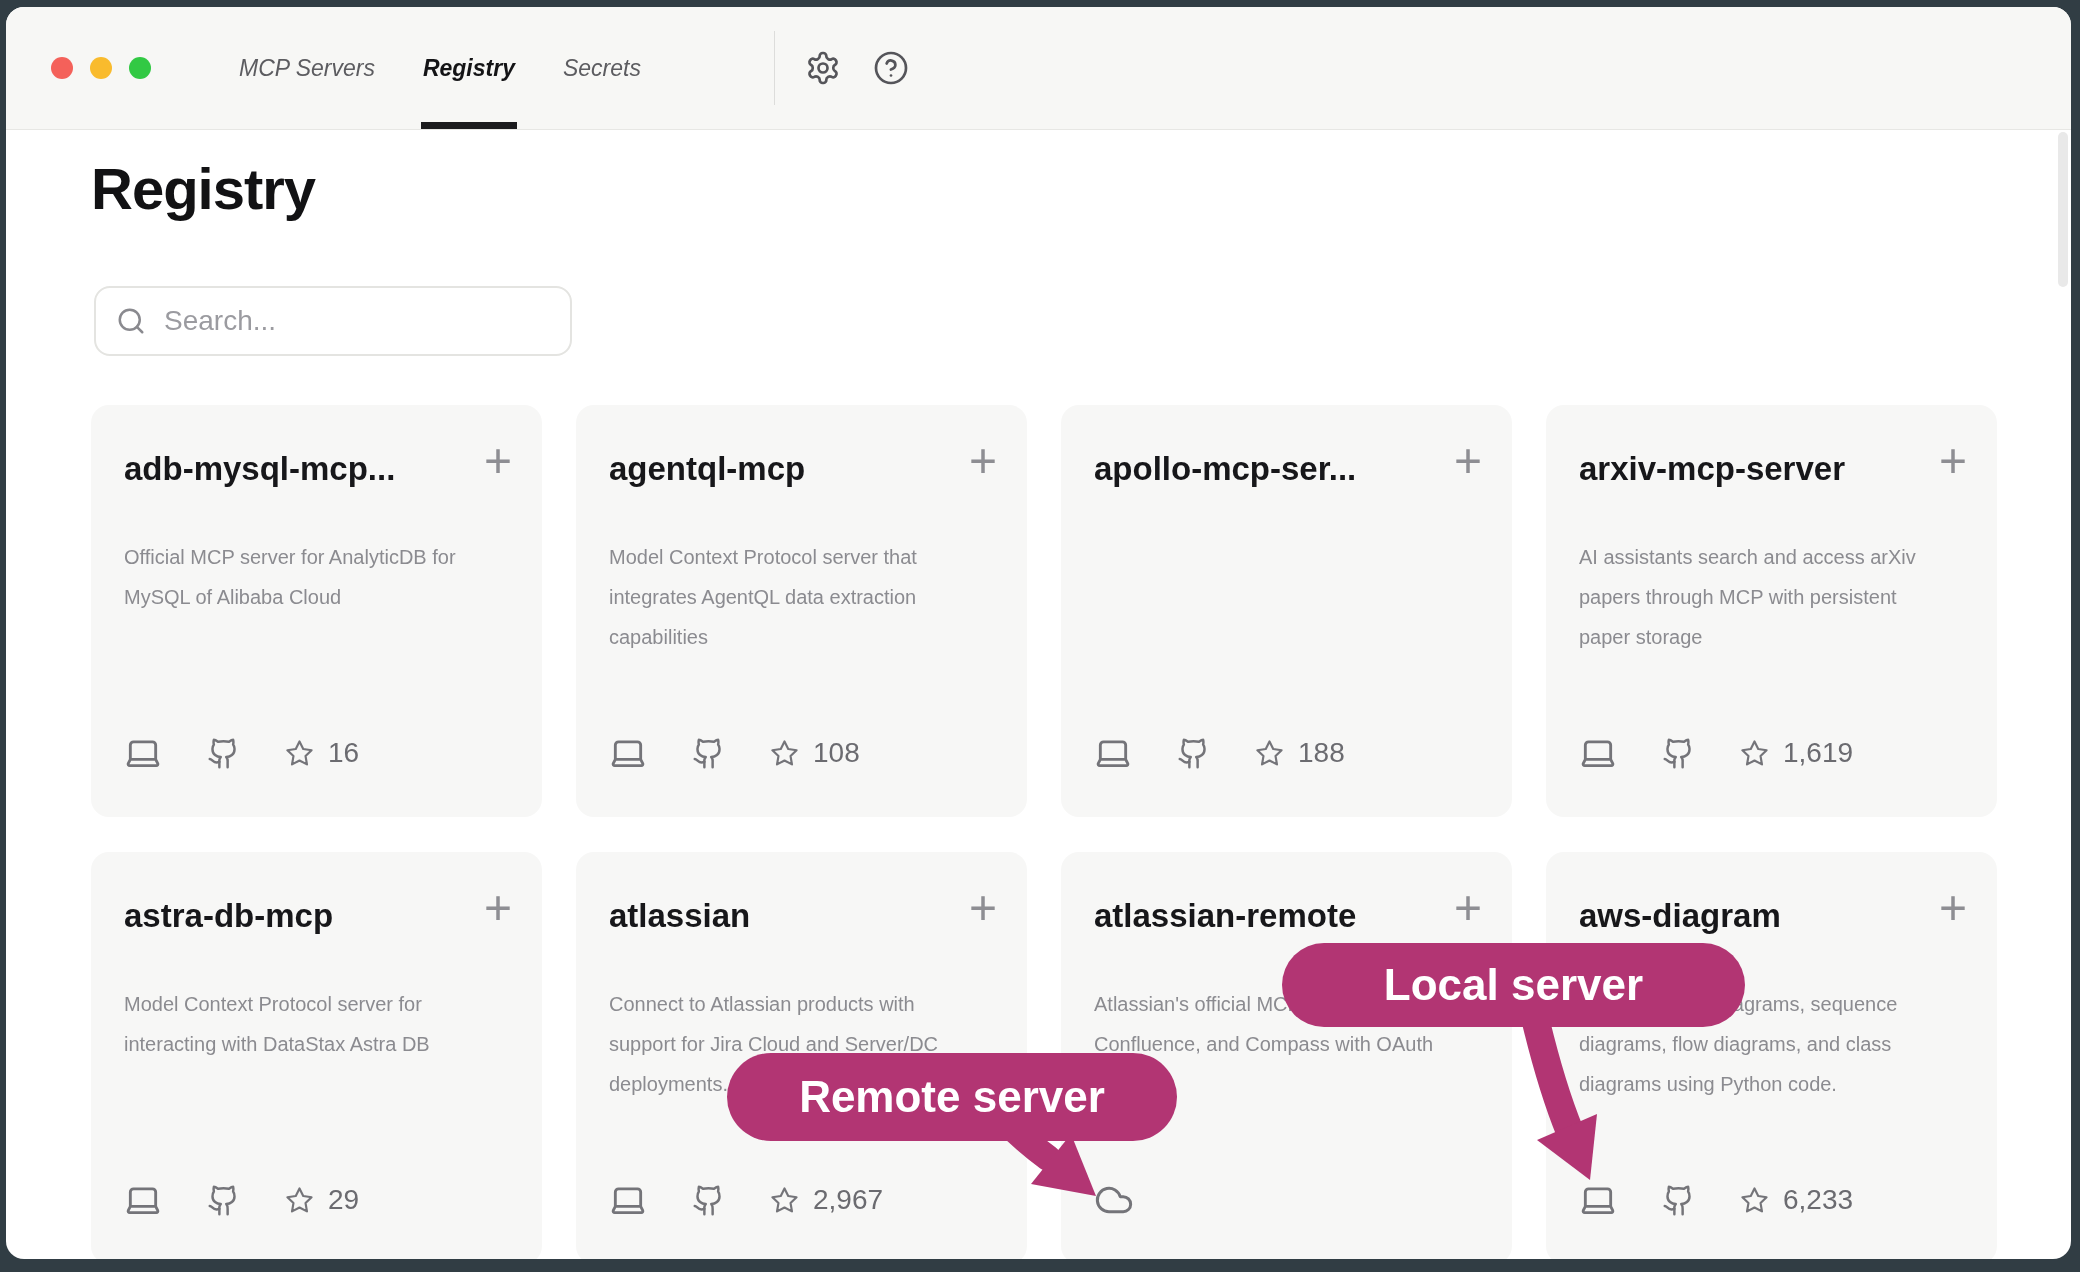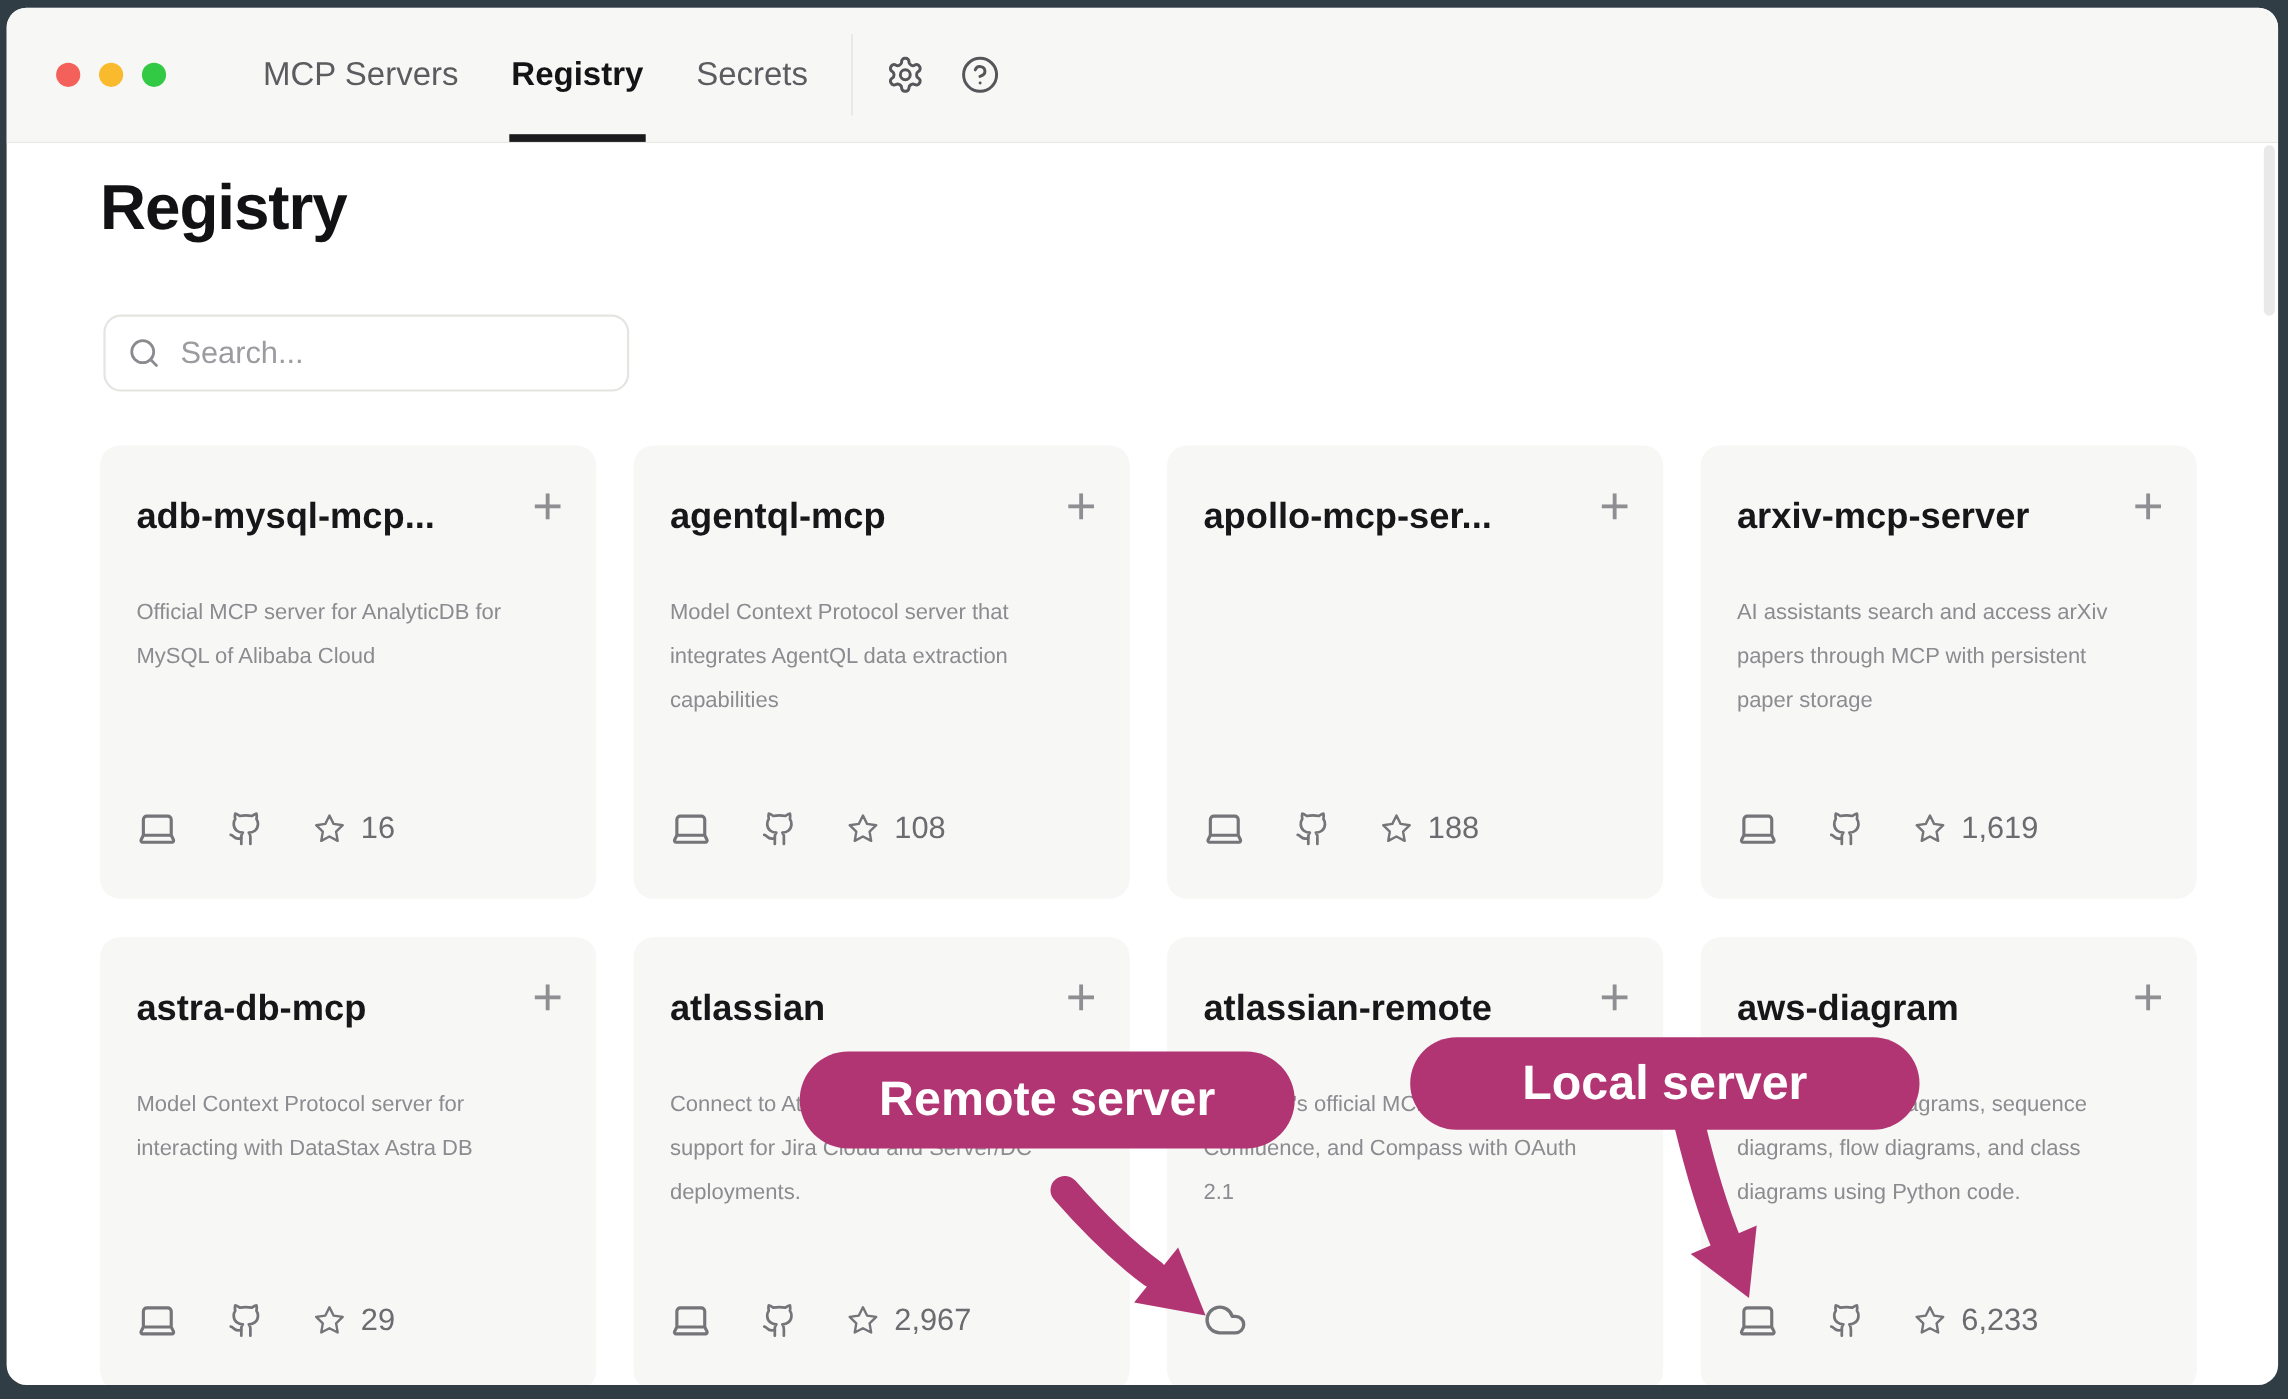--- a/index.html
+++ b/index.html
@@ -8,23 +8,23 @@
 
   
   .window{position:absolute;left:6px;top:7px;width:2065px;height:1252px;background:#ffffff;
           border-radius:18px;overflow:hidden;}
 
   
   .titlebar{position:relative;height:122px;background:#f7f7f5;border-bottom:1px solid #e7e7e4;}
   .lights{position:absolute;left:45px;top:50px;display:flex;gap:17px;}
   .light{width:22px;height:22px;border-radius:50%;border:none;padding:0;cursor:default;}
   .tabs{position:absolute;left:233px;top:0;height:100%;display:flex;gap:48px;}
-  .tab{position:relative;height:100%;display:flex;align-items:center;font-size:30px;
+  .tab{position:relative;height:100%;display:flex;align-items:center;font-size:23px;
        color:#5c5c60;background:none;border:none;padding:0;cursor:default;
-       font-family:"Liberation Sans",sans-serif;}
+       font-family:"Liberation Sans",sans-serif;font-style:italic;}
   .tab.active{color:#141416;font-weight:700;}
   .tab.active::after{content:"";position:absolute;left:-2px;right:-2px;bottom:0;height:7px;
        background:#1b1b1d;}
   .tb-divider{position:absolute;left:768px;top:24px;width:1px;height:74px;background:#dddddb;}
   .tb-icon{position:absolute;top:40px;width:42px;height:42px;background:none;border:none;padding:0;
        color:#55555a;display:flex;align-items:center;justify-content:center;}
   .tb-icon svg{width:36px;height:36px;}
   .gear{left:796px;}
   .help{left:864px;}
 
@@ -60,21 +60,21 @@
   .count{margin-left:14px;font-size:28px;color:#6b6b70;}
 
   
   .scroll-thumb{position:absolute;right:3px;top:125px;width:10px;height:155px;border-radius:5px;
         background:#e9e9e9;}
 
   
   .callout{position:absolute;display:flex;align-items:center;justify-content:center;
         color:#fff;font-size:44px;font-weight:700;border-radius:44px;z-index:6;
         background:var(--accent,#b23573);}
-  .callout.remote{left:727px;top:956px;width:450px;height:88px;}
+  .callout.remote{left:727px;top:1053px;width:450px;height:88px;}
   .callout.local{left:1282px;top:943px;width:463px;height:84px;}
   .arrows{position:absolute;left:0;top:0;width:2080px;height:1272px;z-index:5;pointer-events:none;}
   .arrows path{stroke:var(--accent,#b23573);fill:none;stroke-linecap:round;}
   .arrows polygon{fill:var(--accent,#b23573);}
 </style>
 </head>
 <body style="background: rgb(49, 61, 68);">
 
 <div class="window">
 

